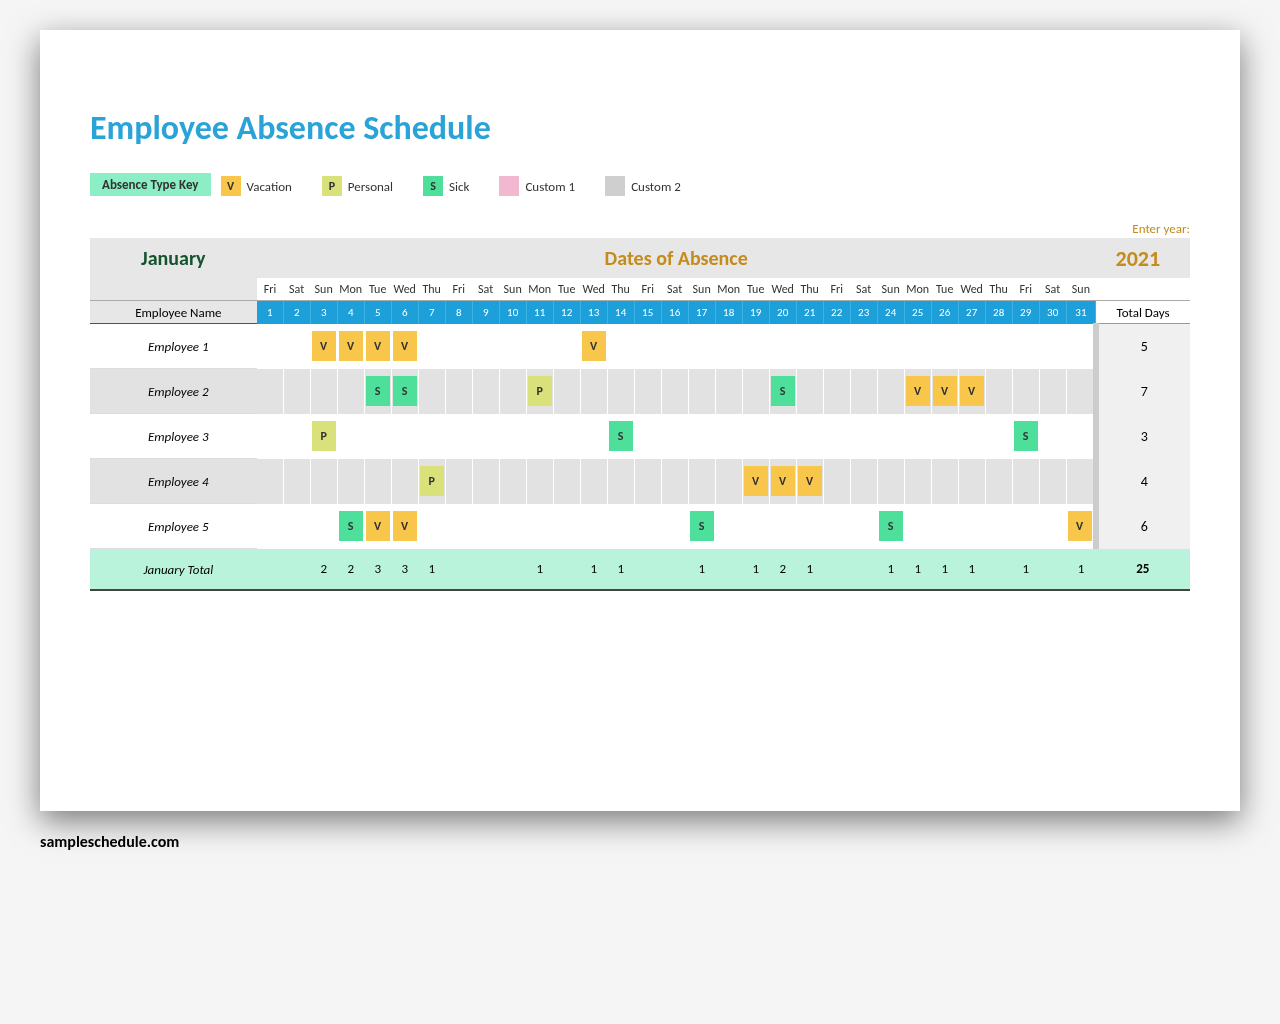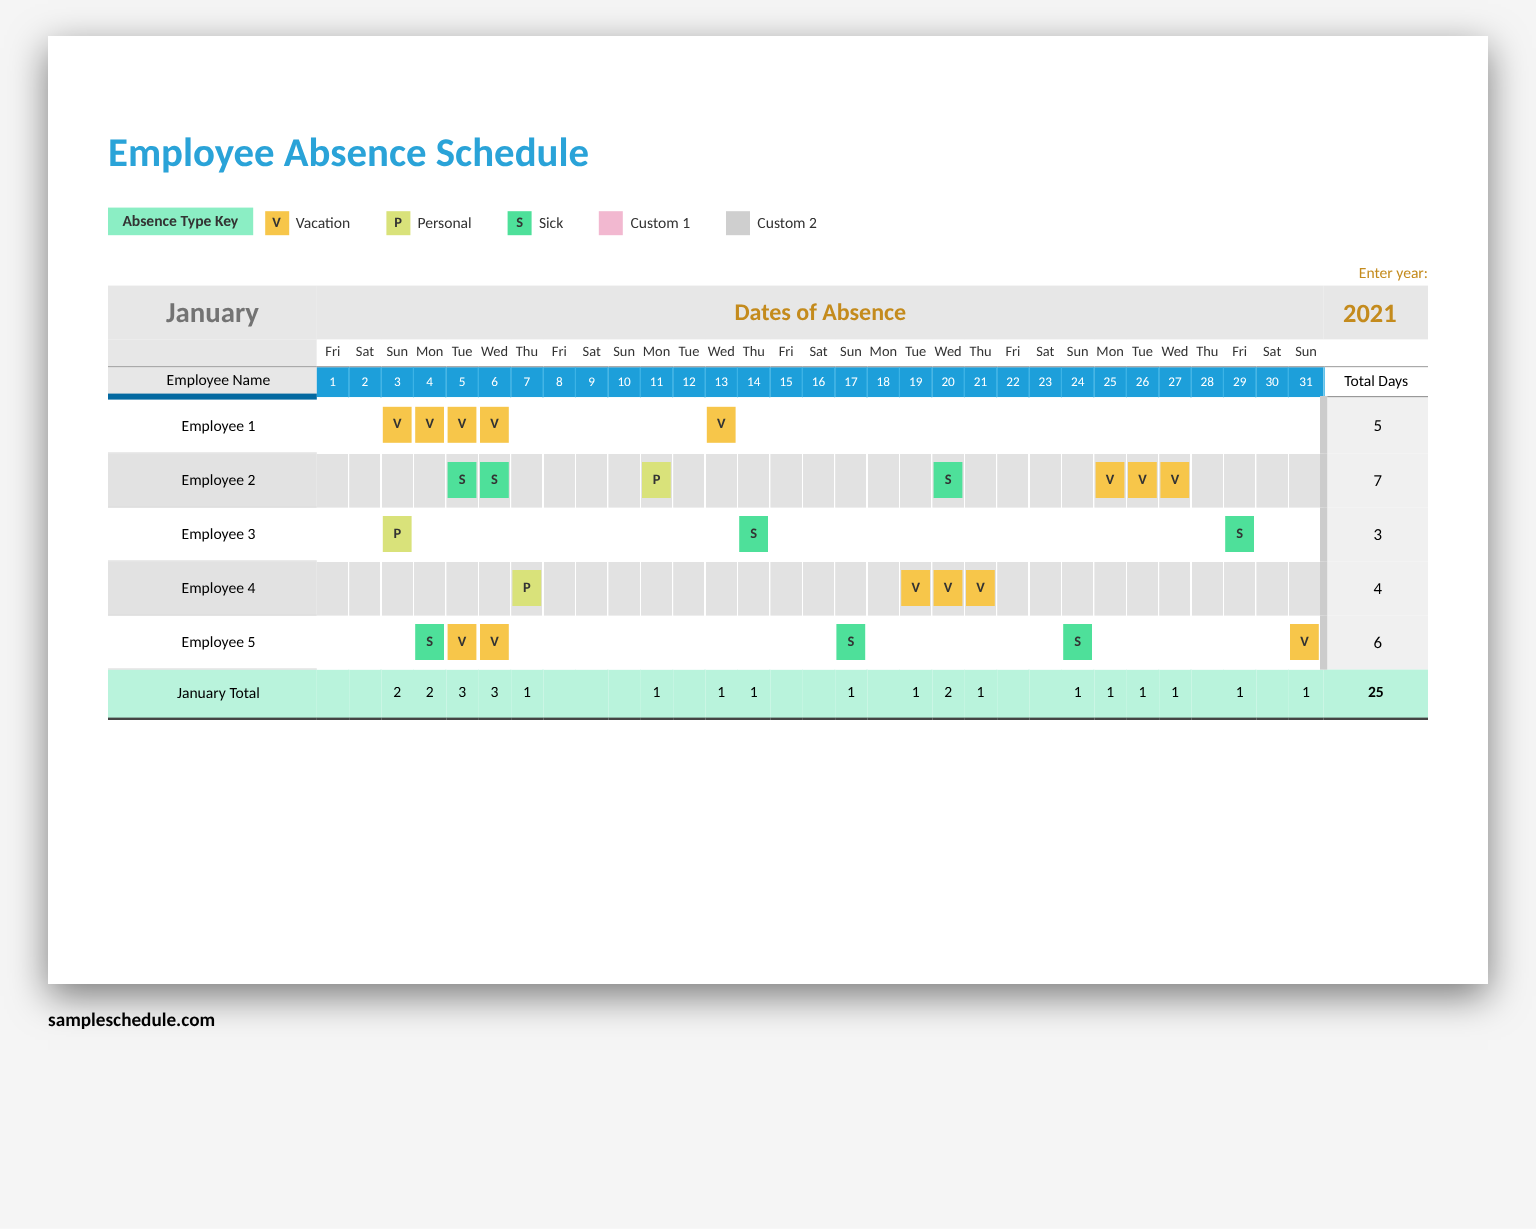--- a/index.html
+++ b/index.html
@@ -75,22 +75,22 @@
   width: 100%;
   background: #fff;
   font-size: 12px;
 }
 table.sched td, table.sched th {
   padding: 0;
   text-align: center;
 }
 .hdr-row td { background: #e7e7e7; }
 .month-cell {
-  color: #737373;
-  font-size: 24px;
+  color: #14532d;
+  font-size: 20px;
   font-weight: 600;
   text-align: left;
   padding: 8px 16px !important;
   background: #e7e7e7;
   margin-left: 16px;
 }
 .dates-title {
   color: #c48b1d;
   font-size: 20px;
   font-weight: 600;
@@ -104,21 +104,21 @@
   text-align: right;
   padding-right: 10px !important;
 }
 .dow { background: #fff; font-size: 12px; color: #333; height: 22px; border-bottom: 1px solid #aaa; }
 .empname-hdr {
   background: #e7e7e7;
   text-align: left;
   padding-left: 10px !important;
   font-size: 13px;
   height: 22px;
-  border-bottom: 5px solid #0369a1;
+  border-bottom: 1px solid #0369a1;
 }
 .daynum {
   background: #1d9fda;
   color: #fff;
   font-size: 11px;
   height: 22px;
   border-right: 1px solid #3cb3e6;
 }
 .total-hdr {
   background: #fff;
@@ -126,20 +126,21 @@
   border-bottom: 1px solid #999;
 }
 .emp-row td { height: 44px; }
 .emp-row.odd td.daycell { background: #fff; }
 .emp-row.even td.daycell { background: #e2e2e2; }
 .namecell {
   text-align: left;
   padding-left: 10px !important;
   font-size: 13px;
   border-bottom: 1px solid #ddd;
+  font-style: italic;
 }
 .emp-row.even .namecell { background: #e2e2e2; }
 .daycell { width: 26px; border-right: 1px solid rgba(255,255,255,0.3); position: relative; }
 .mark {
   display: inline-block;
   width: 24px;
   height: 30px;
   line-height: 30px;
   font-weight: 700;
   color: #333;

